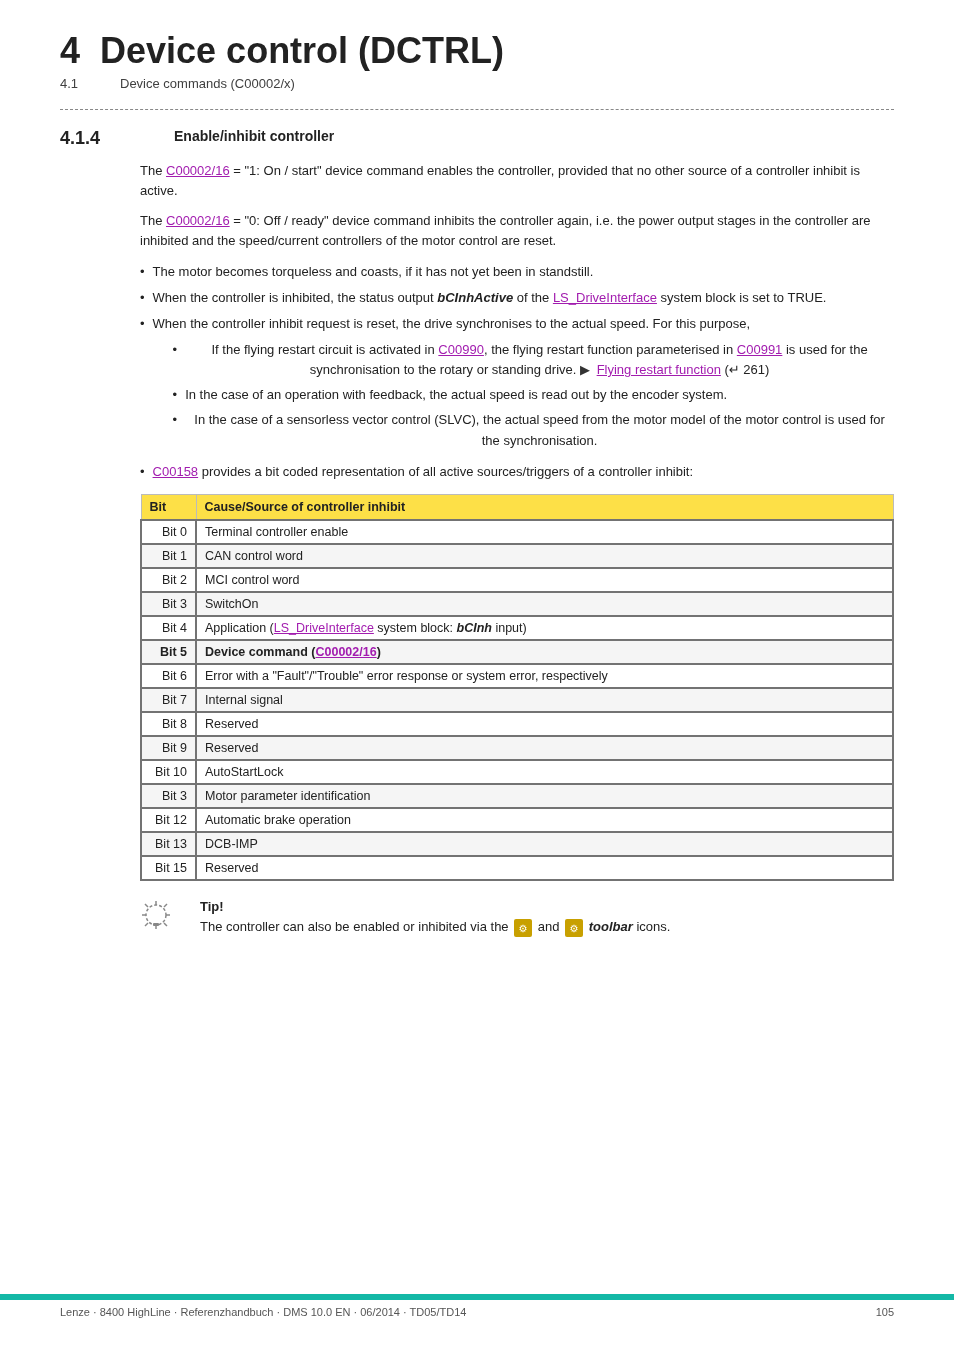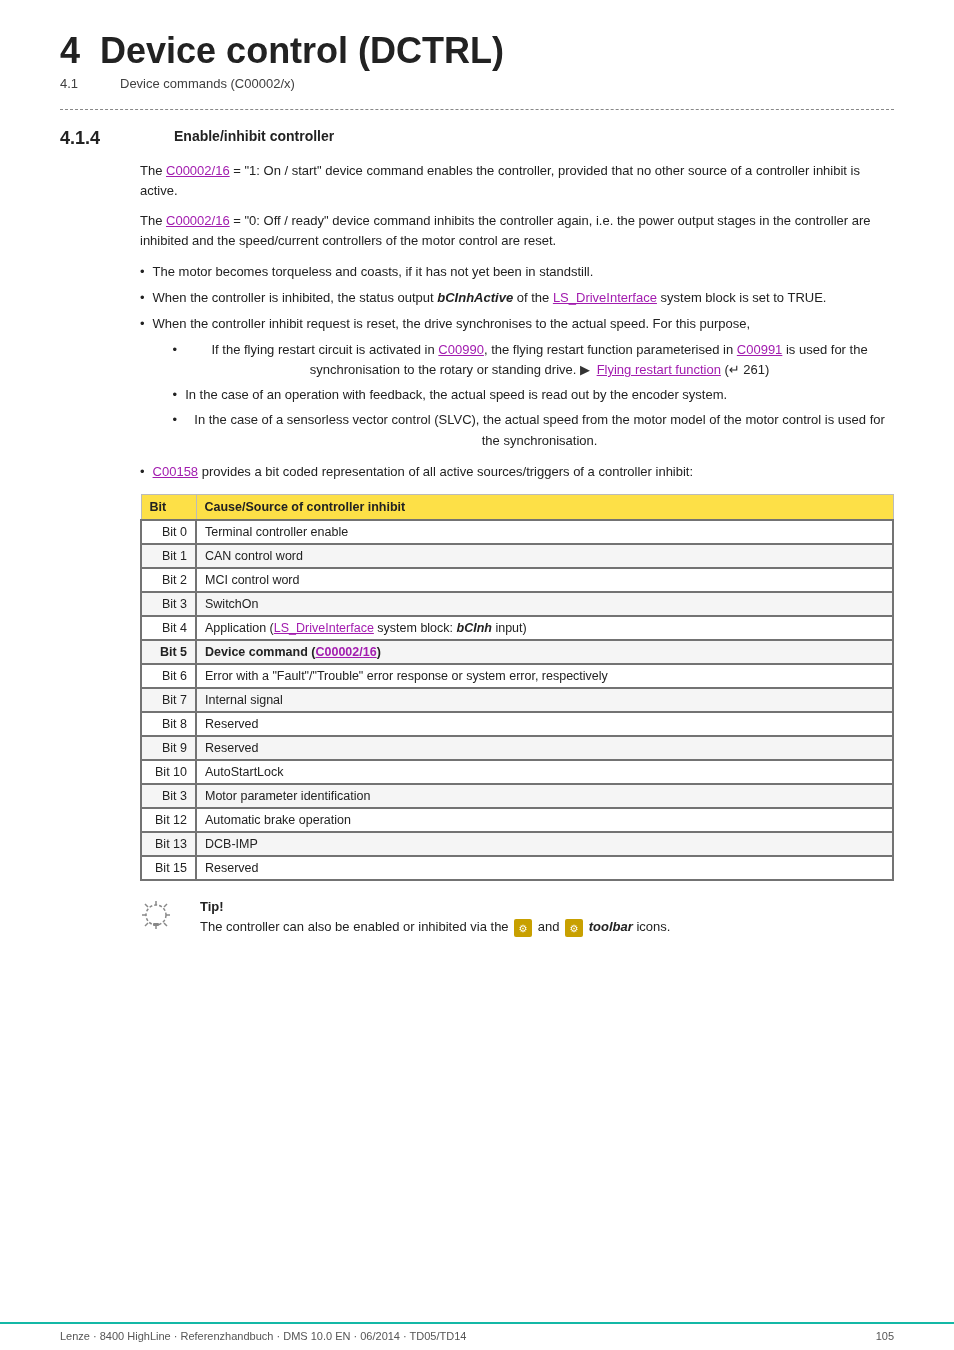--- a/index.html
+++ b/index.html
@@ -170,29 +170,29 @@
       line-height: 1.55;
     }
     .tip-label {
       font-weight: bold;
       font-size: 13px;
     }
 
     
     .page-footer {
       position: absolute;
-      bottom: 8px;
+      bottom: 32px;
       left: 0;
       right: 0;
       padding: 0 60px;
       display: flex;
       justify-content: space-between;
       font-size: 11px;
       color: #555;
-      border-top: 2px solid #14b8a6;
+      border-top: 6px solid #14b8a6;
       padding-top: 6px;
     }
 
     .italic { font-style: italic; font-weight: bold; }
     .bold { font-weight: bold; }
 
     .arrow-right {
       display: inline-block;
       margin-right: 3px;
       color: #333;

